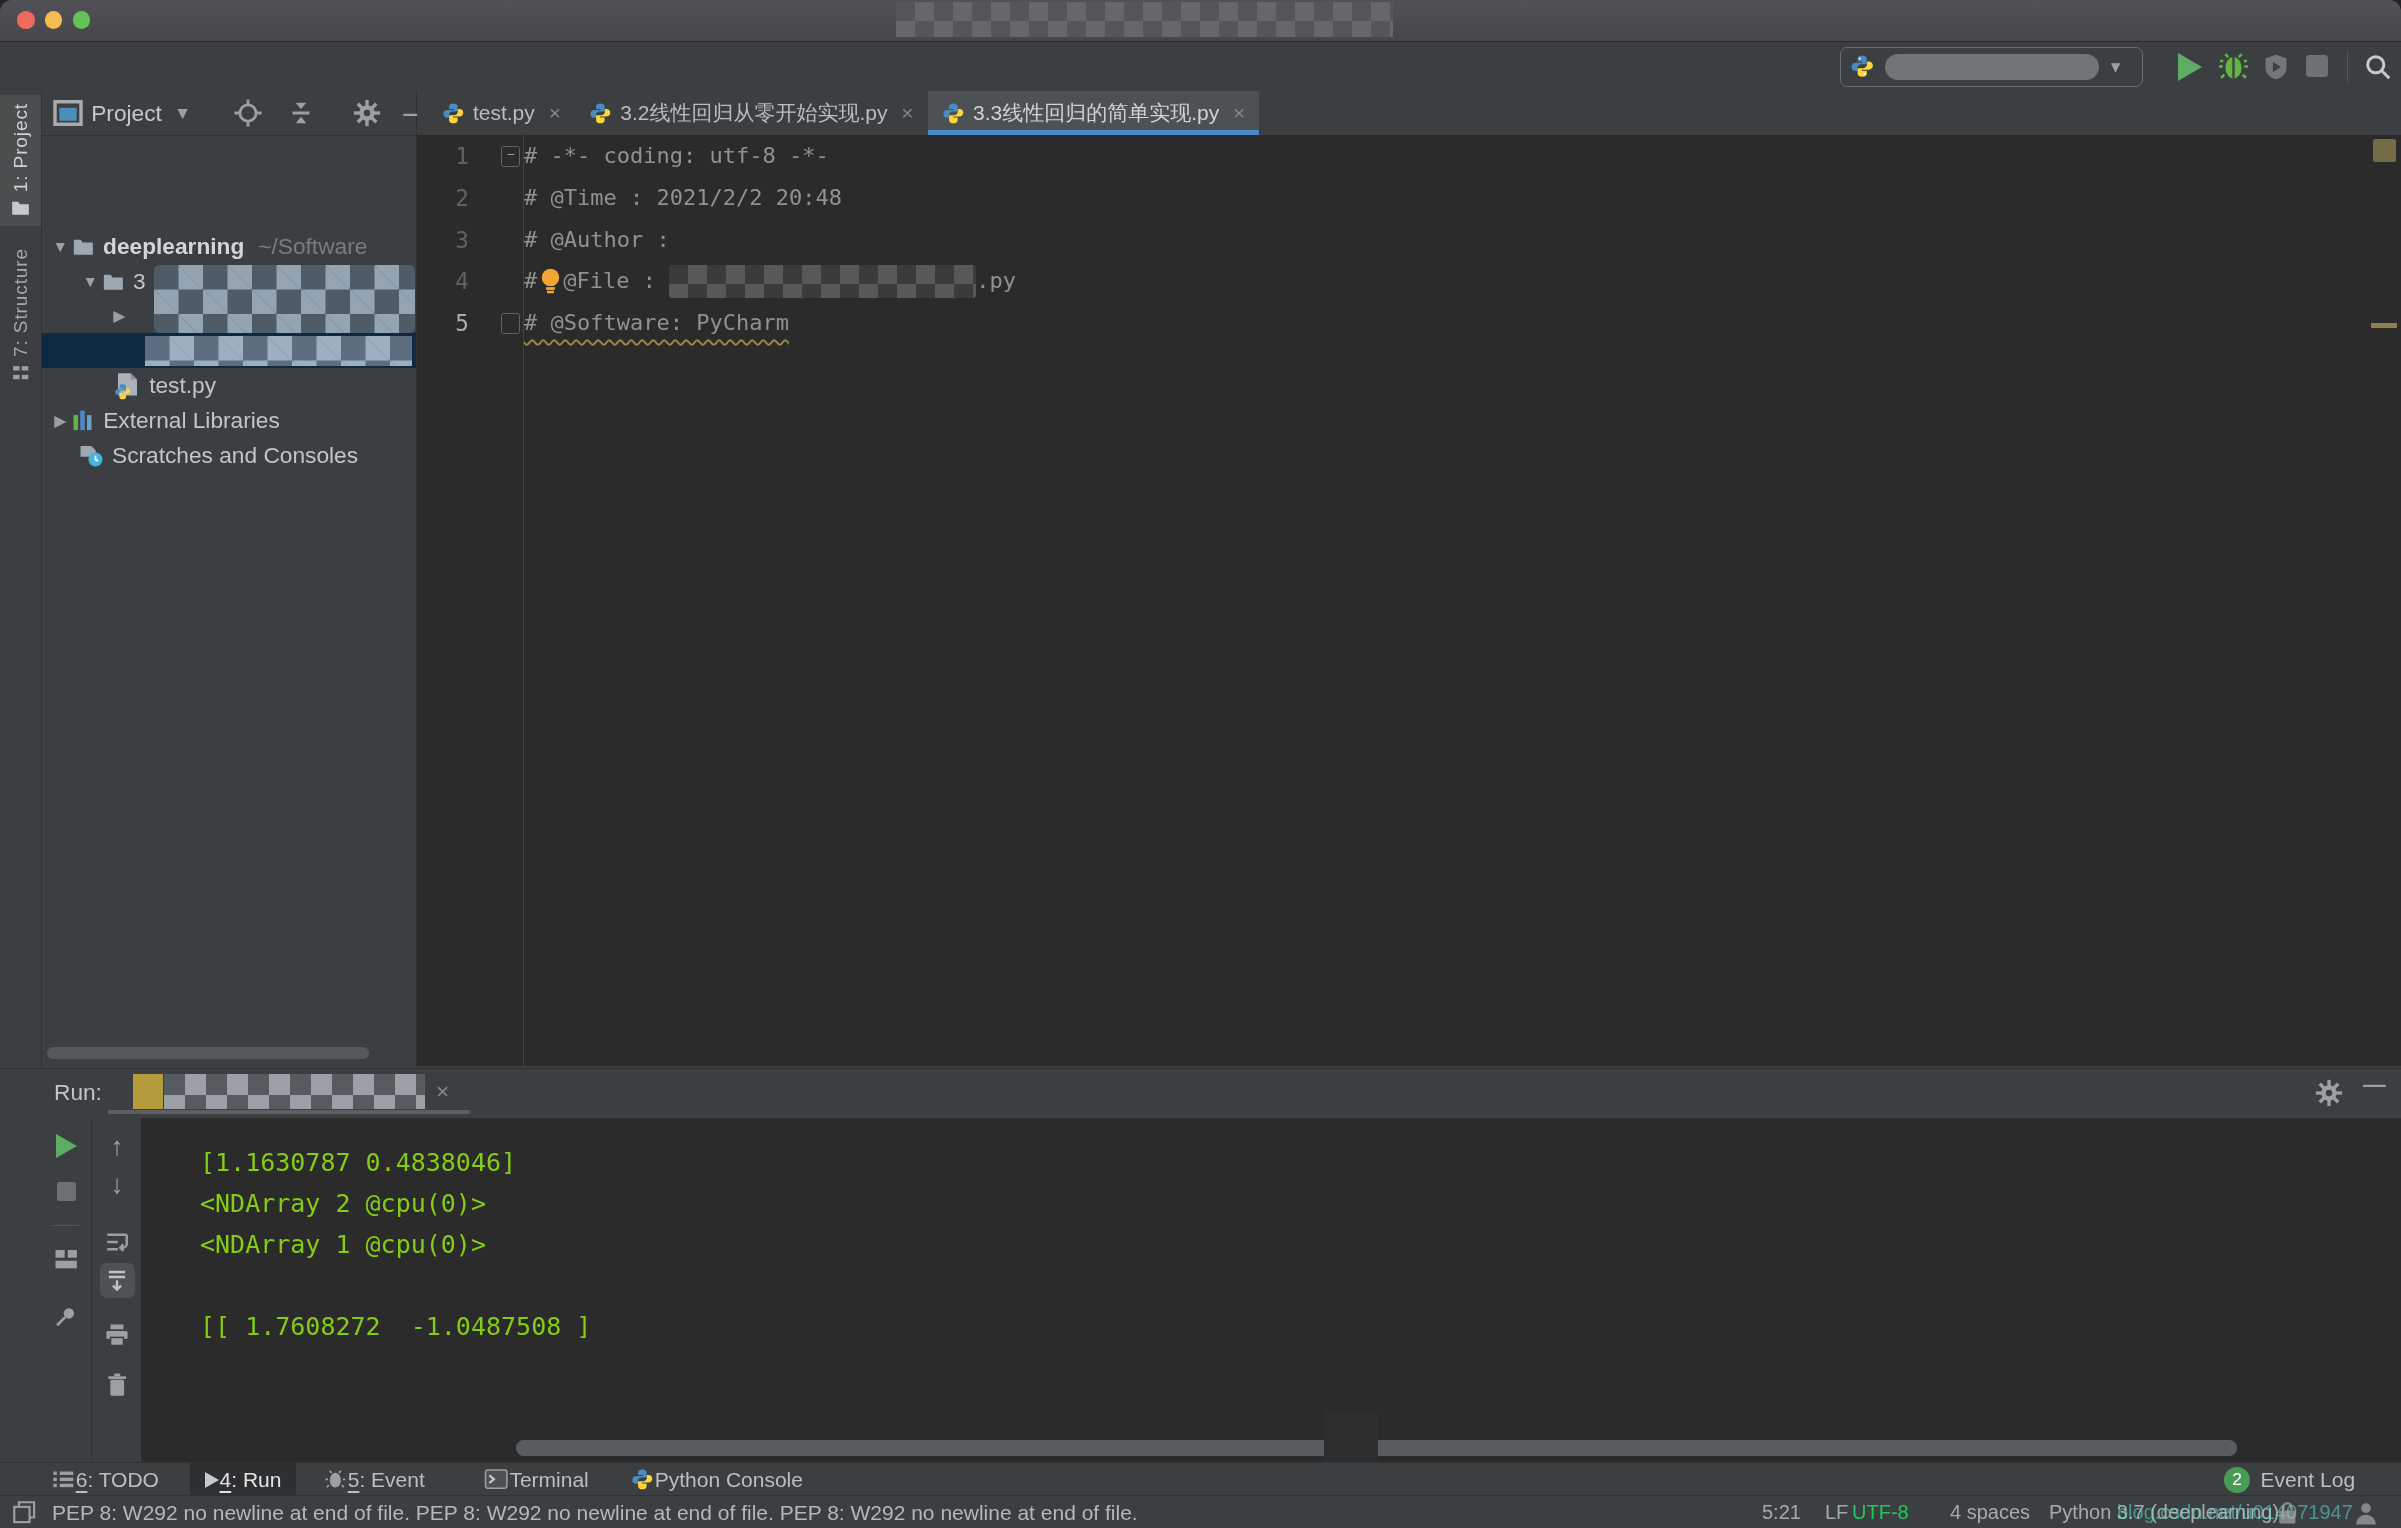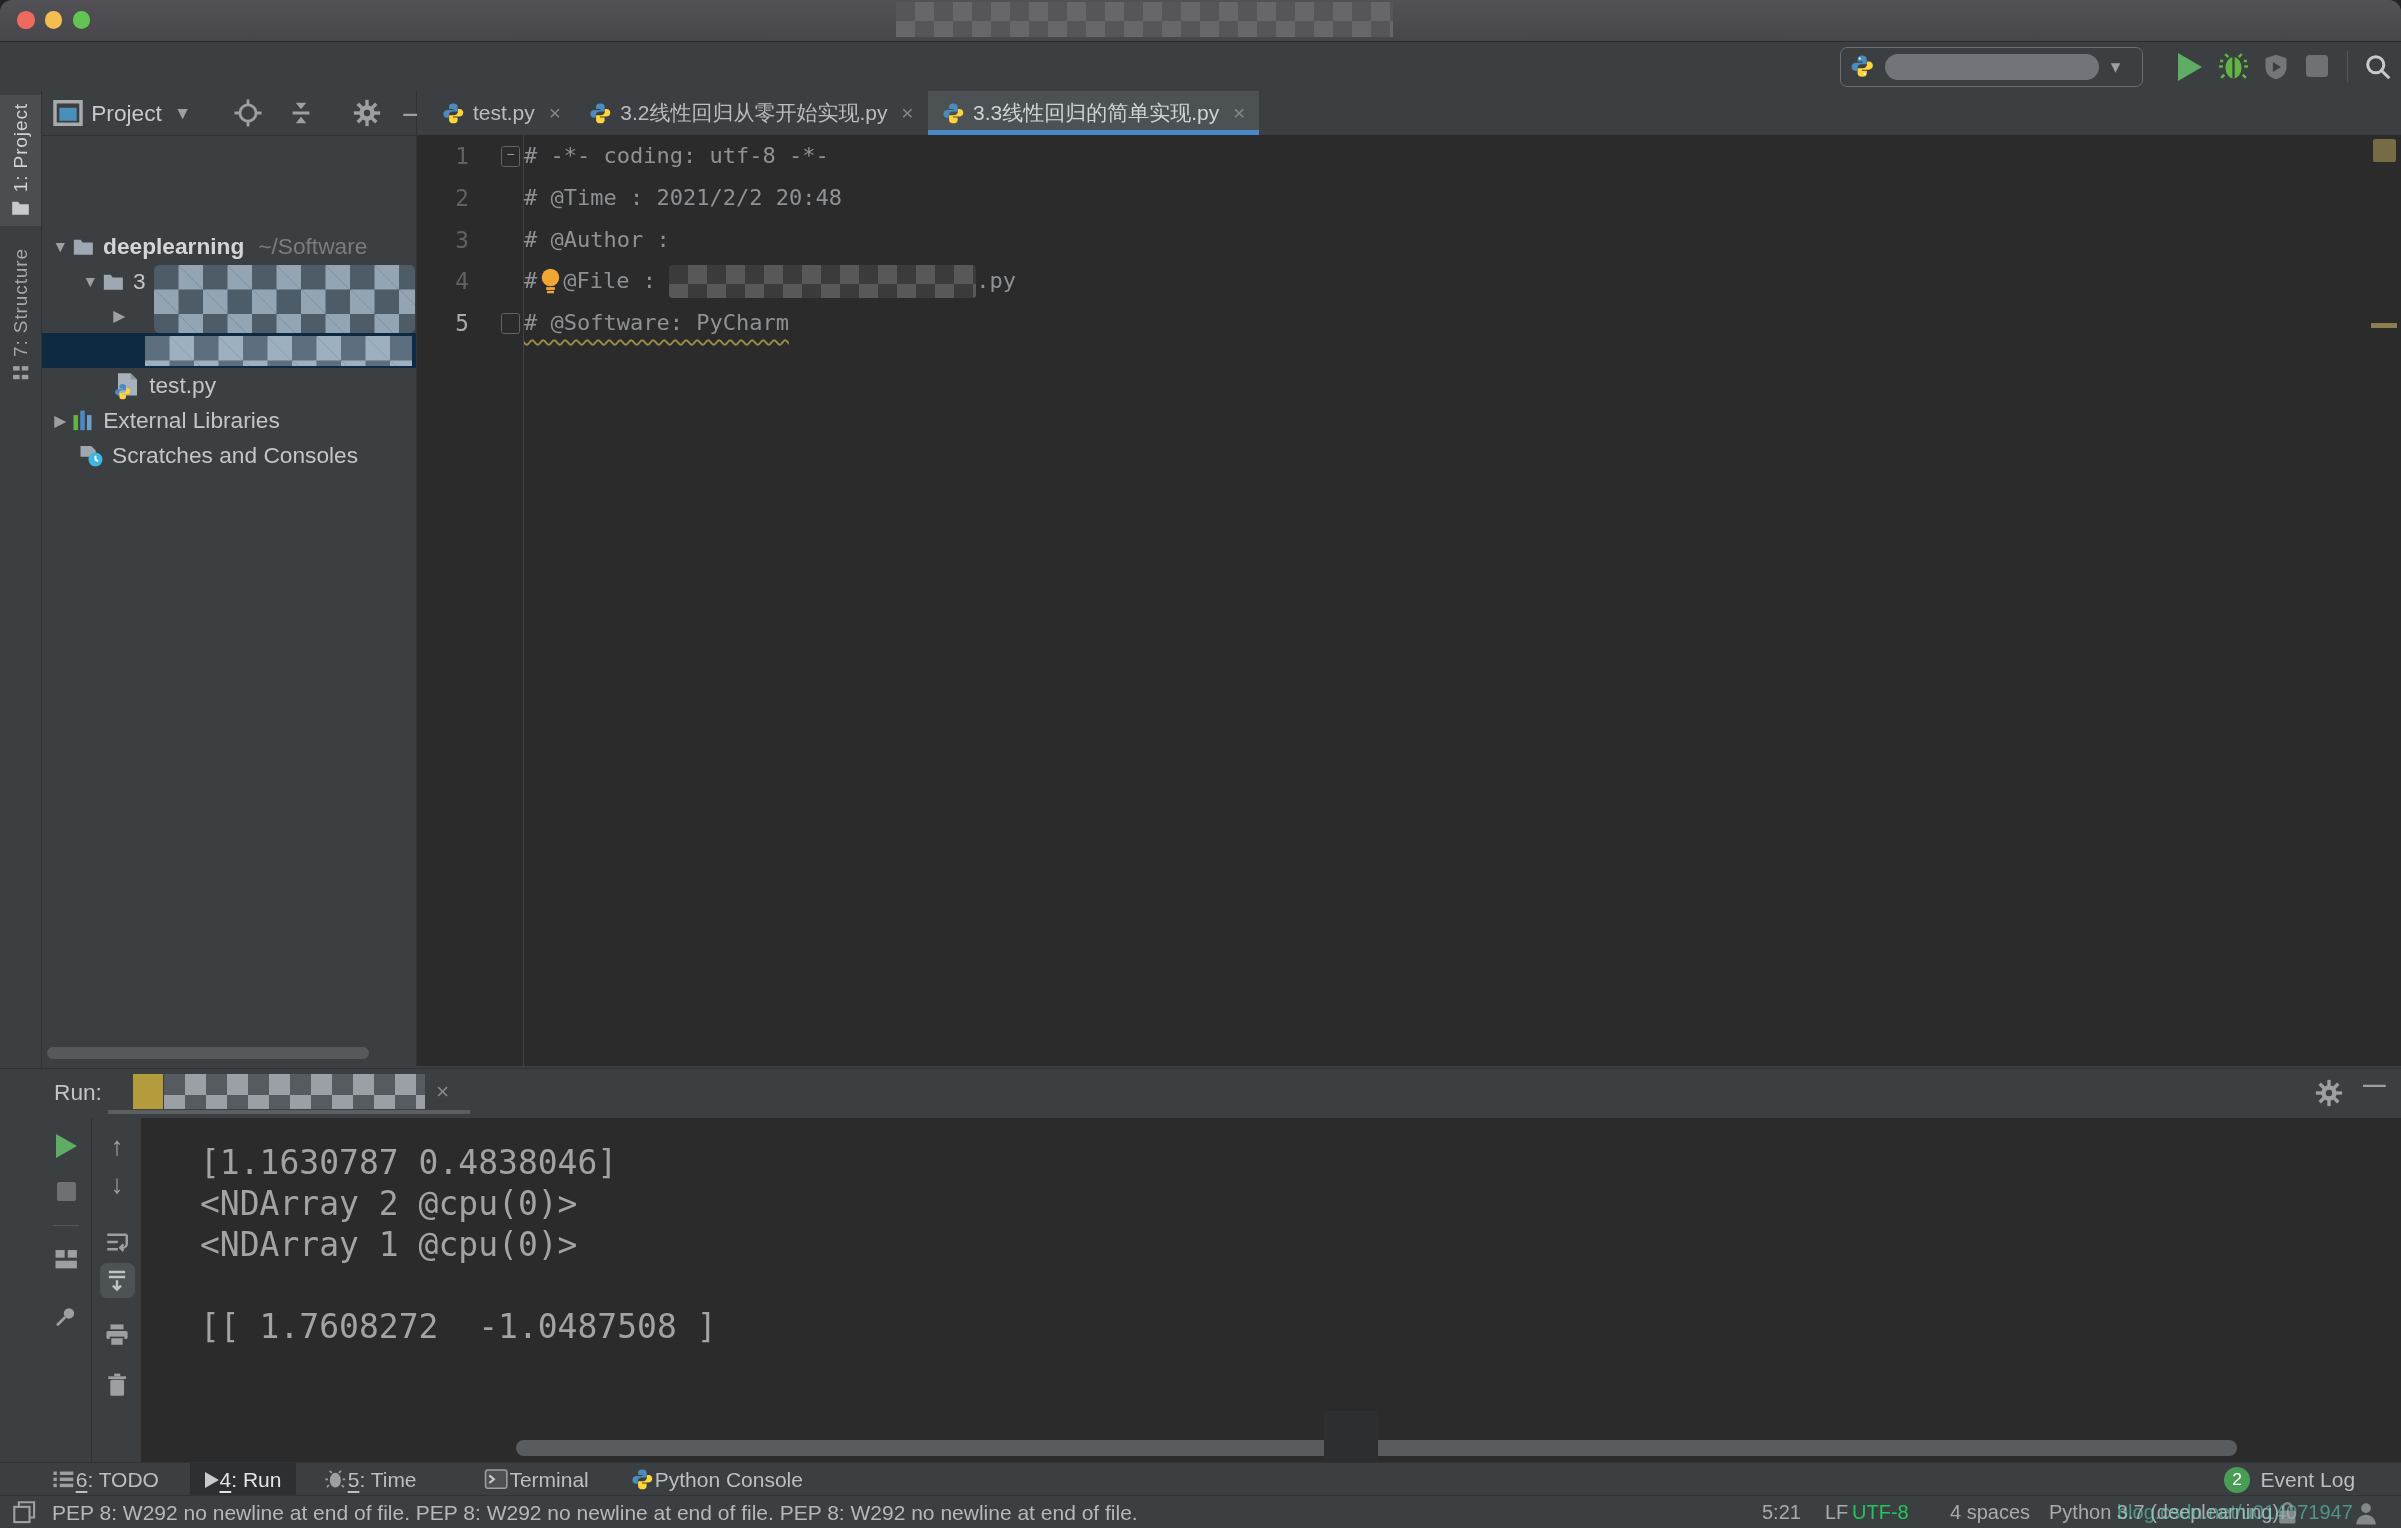--- a/index.html
+++ b/index.html
@@ -35,21 +35,21 @@
   .gutline{position:absolute;left:106px;top:0;width:0.9px;height:931px;background:#404244;}
   .codeline{position:absolute;left:107px;height:42px;line-height:42px;font-size:22px;color:#8f9295;white-space:pre;font-family:"DejaVu Sans Mono",monospace;}
   .foldbox{position:absolute;left:84px;width:17.4px;height:19px;border:1.7px solid #5f6467;border-radius:2.6px;background:#2b2b2b;color:#9da0a3;font-size:14px;line-height:15.7px;text-align:center;}
   .squig{text-decoration:underline wavy #9a8e45;text-decoration-thickness:1.7px;text-underline-offset:8.7px;}
   
   .runpanel{left:0;top:1068px;width:2401px;height:394px;background:#3c3f41;border-top:1.7px solid #323232;}
   .runheader{left:0;top:0;width:2401px;height:47px;display:flex;align-items:center;}
   .runbody{left:41px;top:49px;width:2360px;height:345px;}
   .rcol{position:absolute;top:0;height:345px;background:#3c3f41;border-right:0.9px solid #323232;display:flex;flex-direction:column;align-items:center;}
   .console{position:absolute;left:100px;top:0;width:2260px;height:345px;background:#2b2b2b;overflow:hidden;}
-  .conline{white-space:pre;font-size:33px;line-height:41px;color:#a3a3a3;min-height:41px;font-family:"DejaVu Sans Mono",monospace;}
+  .conline{white-space:pre;font-size:25px;line-height:41px;color:#84cc16;min-height:41px;font-family:"DejaVu Sans Mono",monospace;}
   .icnbox{width:35px;height:35px;display:flex;align-items:center;justify-content:center;}
   
   .twbar{left:0;top:1462px;width:2401px;height:33px;background:#3c3f41;border-top:0.9px solid #323232;font-size:21px;}
   .twitem{position:absolute;top:0;height:33px;display:flex;align-items:center;gap:1px;color:#bcbfc1;}
   .statusbar{left:0;top:1495px;width:2401px;height:33px;background:#3c3f41;border-top:0.9px solid #323232;font-size:20px;color:#a8abad;}
   .sitem{position:absolute;top:0;height:33px;display:flex;align-items:center;}
   u{text-underline-offset:3.5px;}
   svg{display:block;}
 </style>
 </head>
@@ -407,21 +407,21 @@
       <div style="width:0;height:0;border-left:14px solid #c8cbcd;border-top:8.7px solid transparent;border-bottom:8.7px solid transparent"></div>
       <span><u>4</u><span>: Run</span></span>
     </div>
     <div class="twitem" style="left:324px">
       <svg width="22.7" height="22.7" viewBox="0 0 16 16">
           <g stroke="#9da0a3" stroke-width="1.2" fill="none">
             <path d="M5.5 3.5L4 2M10.5 3.5L12 2M2.8 8H1M15 8h-1.8M3.5 12L2 13.5M12.5 12L14 13.5"></path>
           </g>
           <ellipse cx="8" cy="8.6" rx="3.9" ry="5.2" fill="#9da0a3"></ellipse>
         </svg>
-      <span><u>5</u><span>: Time</span></span>
+      <span><u>5</u><span>: Event</span></span>
     </div>
     <div class="twitem" style="left:484px">
       <svg width="24.4" height="24.4" viewBox="0 0 16 16">
           <rect x="1" y="2" width="14" height="12" rx="1.5" fill="#4d5154" stroke="#9da0a3"></rect>
           <path d="M3.5 5.5L6.5 8l-3 2.5" stroke="#c8cbcd" fill="none" stroke-width="1.4"></path>
         </svg>
       <span>Terminal</span>
     </div>
     <div class="twitem" style="left:631px">
       <svg width="22.7" height="22.7" viewBox="0 0 16 16">

